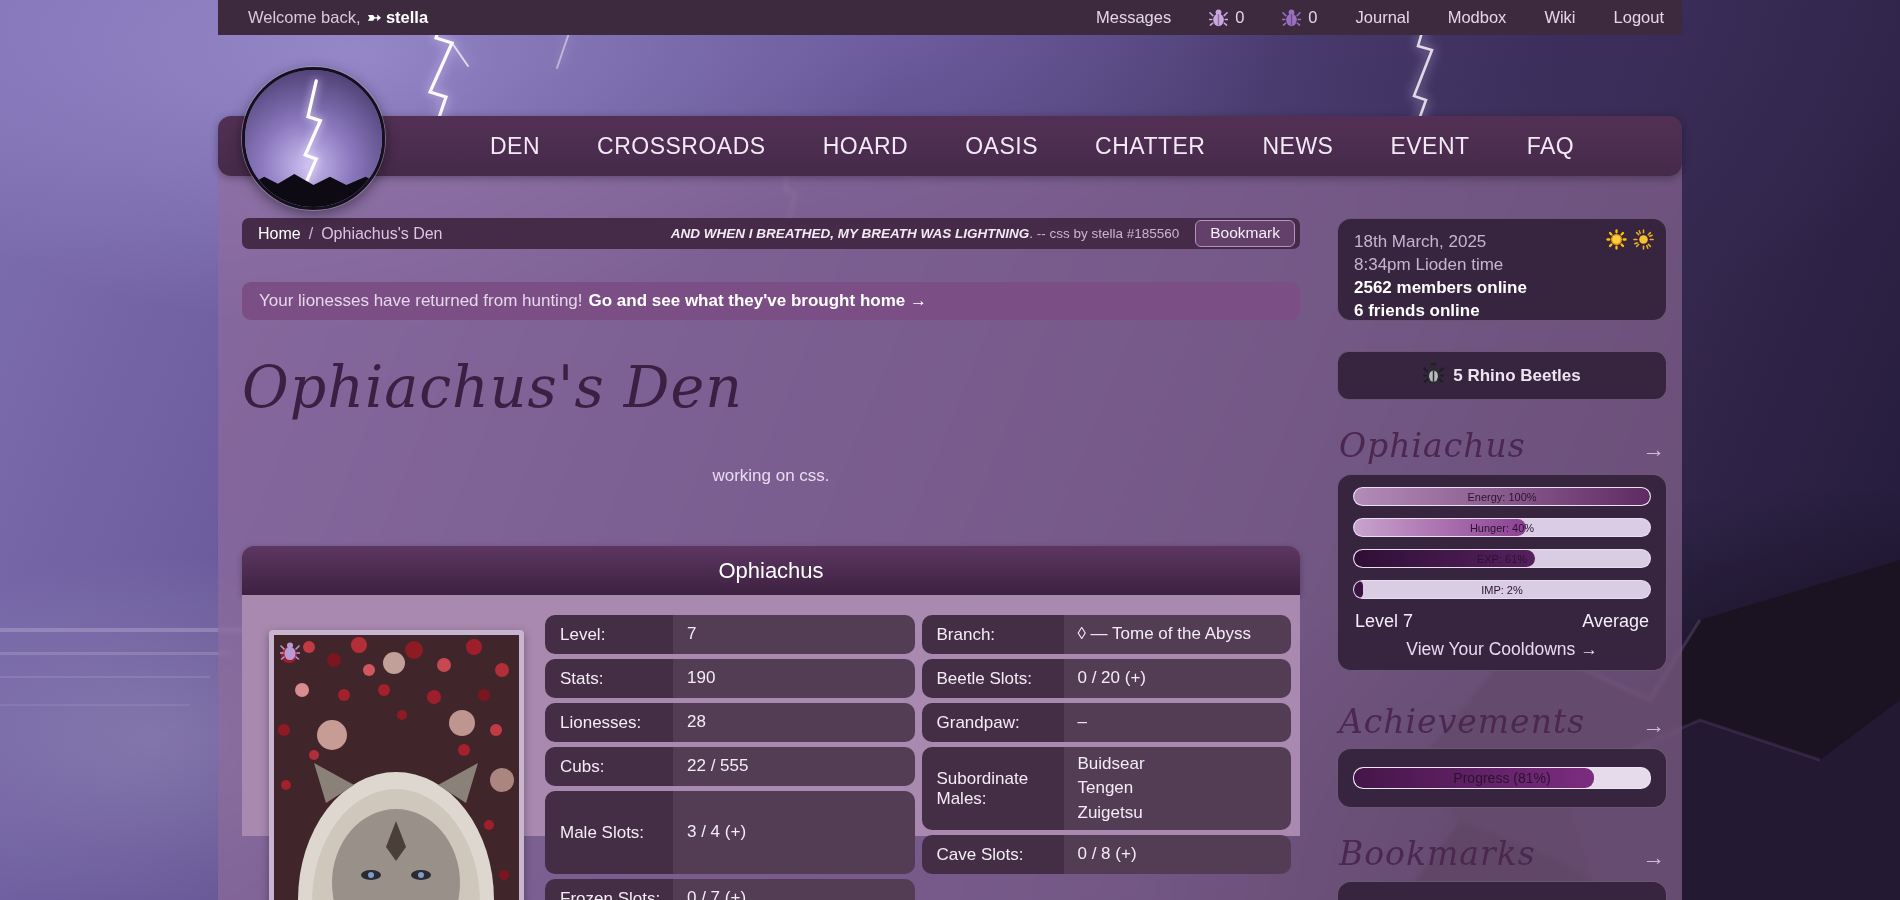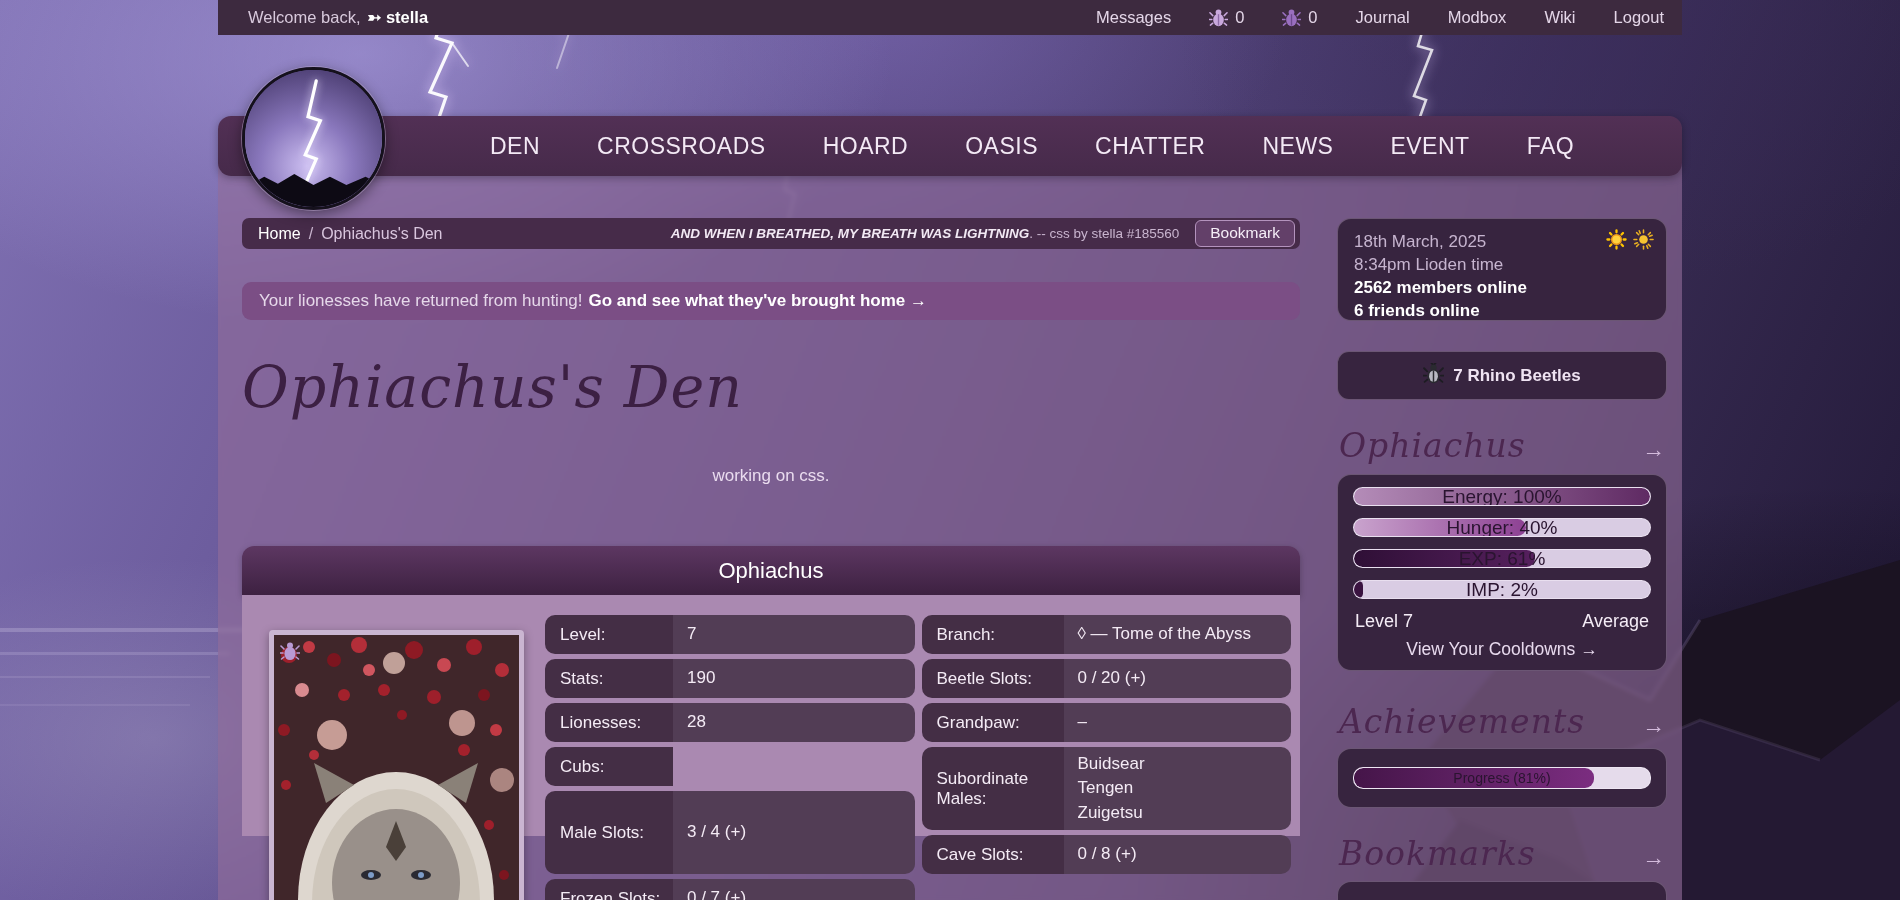--- a/index.html
+++ b/index.html
@@ -153,21 +153,21 @@
     position:relative; height:19px; border-radius:10px; background:#d9cce3;
     border:1px solid rgba(245,238,250,.55); margin-bottom:12px; overflow:hidden;
   }
   .bar-fill{ position:absolute; left:0; top:0; bottom:0; border-radius:9px; }
   .fill-energy{ background:linear-gradient(90deg,#b48cb8 0%,#5f2a63 100%); }
   .fill-hunger{ background:linear-gradient(90deg,#c9a3cd 0%,#8d4193 100%); }
   .fill-exp{ background:linear-gradient(90deg,#2f0f36 0%,#56205e 100%); }
   .fill-imp{ background:#3a1340; }
   .bar-label{
     position:absolute; inset:0; text-align:center; line-height:18px;
-    font-size:19px; color:#2a1430;
+    font-size:11px; color:#2a1430;
   }
   .level-row{ display:flex; justify-content:space-between; font-size:18px; color:#f4ecf6; margin:11px 2px 0; }
   .cooldowns{ text-align:center; font-size:17.5px; color:#e8daee; margin-top:7px; cursor:pointer; }
 
   .ach-heading{ margin-top:31px; }
   .ach-box{ margin-top:7px; padding:18px 15px; }
   .ach-bar{ margin-bottom:0; height:22px; background:#e5dbeb; }
   .fill-ach{ background:linear-gradient(90deg,#451549 0%,#7b2d80 100%); }
   .ach-box .bar-label{ line-height:21px; font-size:14px; }
 
@@ -394,20 +394,21 @@
               <div class="srow">
                 <div class="slabel">Stats:</div>
                 <div class="svalue">190</div>
               </div>
               <div class="srow">
                 <div class="slabel">Lionesses:</div>
                 <div class="svalue">28</div>
               </div>
               <div class="srow">
                 <div class="slabel">Cubs:</div>
+                <div class="svalue">22 / 555</div>
               </div>
               <div class="srow tall">
                 <div class="slabel">Male Slots:</div>
                 <div class="svalue">3 / 4 (+)</div>
               </div>
               <div class="srow">
                 <div class="slabel">Frozen Slots:</div>
                 <div class="svalue">0 / 7 (+)</div>
               </div>
             </div>
@@ -492,21 +493,21 @@
                 <line x1="17" y1="12" x2="19.5" y2="12"></line>
                 <line x1="16" y1="16" x2="18.5" y2="18"></line>
                 <line x1="10" y1="2" x2="8" y2="0"></line>
                 <line x1="10" y1="2" x2="12" y2="0"></line>
               </g>
               <circle cx="10" cy="4.5" r="3" fill="#2a2a30"></circle>
               <ellipse cx="10" cy="12.5" rx="5.8" ry="6.8" fill="#2a2a30"></ellipse>
               <ellipse cx="10" cy="12.5" rx="4.2" ry="5.4" fill="#b9b9c2"></ellipse>
               <line x1="10" y1="7" x2="10" y2="18" stroke="#2a2a30" stroke-width="1.4"></line>
             </svg></span>
-        <span>7 Rhino Beetles</span>
+        <span>5 Rhino Beetles</span>
       </div>
 
       <div class="sb-heading">
         <span class="hd">Ophiachus</span>
         <span class="arrow">→</span>
       </div>
 
       <div class="sbox stats-box">
         <div class="bar">
           <div class="bar-fill fill-energy" style="width: 100%;"></div>

